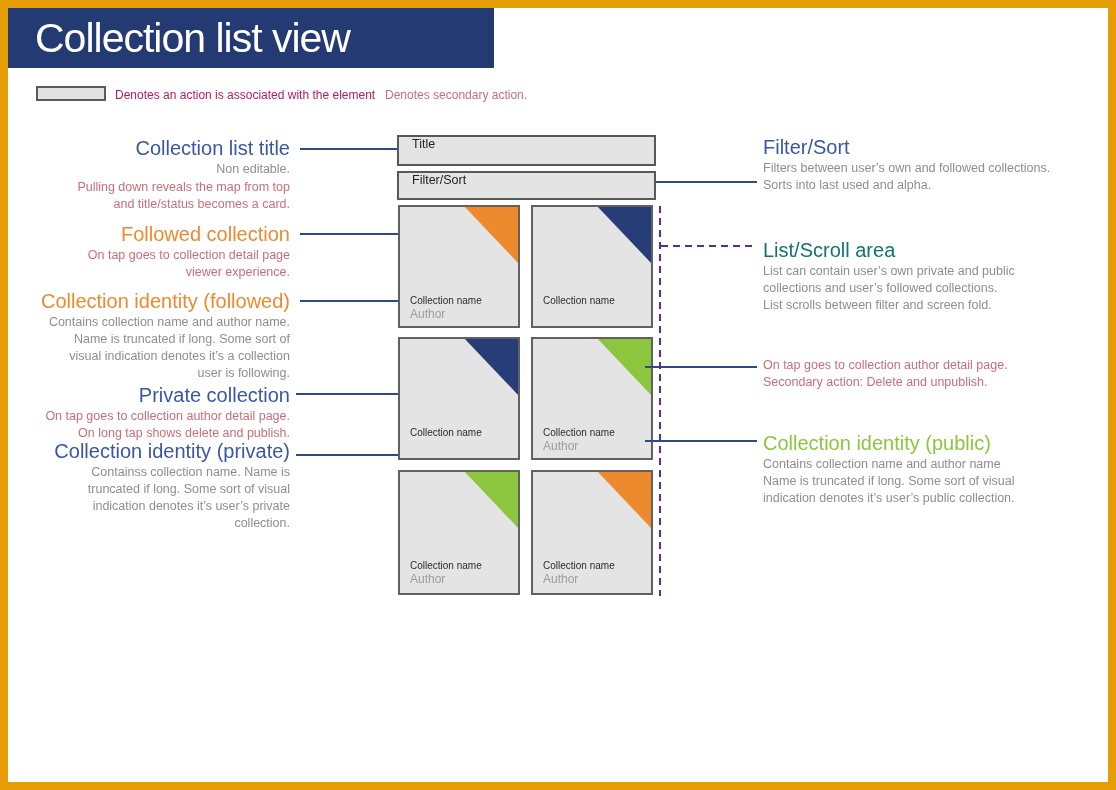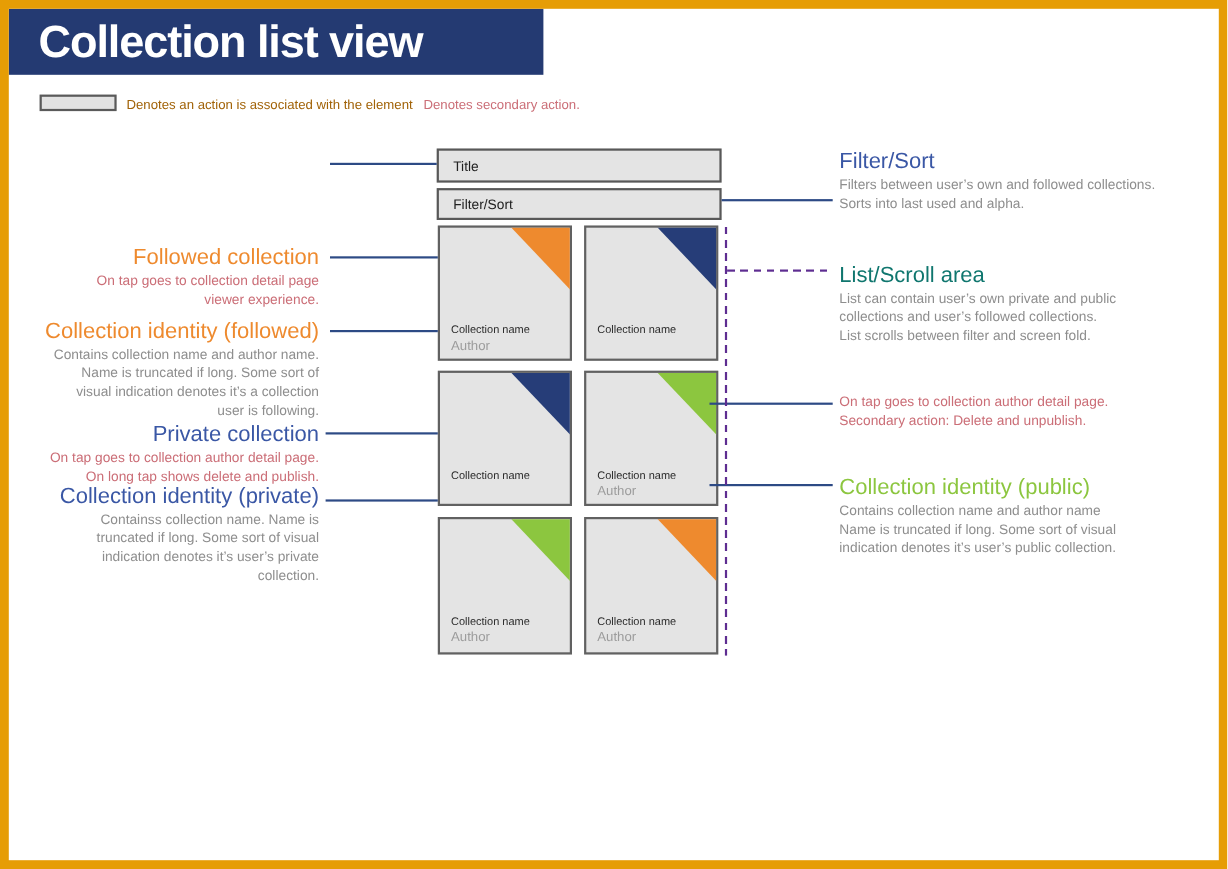--- a/index.html
+++ b/index.html
@@ -8,43 +8,43 @@
     font-family:"Liberation Sans", sans-serif;overflow:hidden;
   }
   .frame{position:absolute;inset:0;border:8px solid #e69d05;pointer-events:none;z-index:50;}
 
   
   #header{
     position:absolute;left:8px;top:8px;width:486px;height:60px;
     background:#243a72;color:#ffffff;display:flex;align-items:center;
     padding-left:27px;box-sizing:border-box;
   }
-  #header h1{margin:0;font-size:41px;font-weight:700;letter-spacing:-1px;text-align:center;}
+  #header h1{margin:0;font-size:41px;font-weight:400;letter-spacing:-1px;text-align:center;}
 
   
   #legendSwatch{position:absolute;left:36px;top:86px;width:70px;height:15px;
     background:#e2e2e2;border:2px solid #5a5a5a;box-sizing:border-box;}
   .legend-text{position:absolute;top:88px;font-size:12px;}
-  #legendAction{left:115px;color:#a16207;}
+  #legendAction{left:115px;color:#be185d;}
   #legendSecondary{left:385px;color:#cb6e77;}
 
   
   .ann{position:absolute;}
   .ann .heading{font-size:20px;line-height:24px;font-weight:400;}
   .ann .note{font-size:12.5px;line-height:17px;white-space:pre-line;margin-top:1px;}
   .ann-left{left:0;width:290px;text-align:right;}
   .ann-right{left:763px;width:348px;text-align:left;}
   #annL0{top:136px}#annL1{top:222px}#annL2{top:289px}#annL3{top:383px}#annL4{top:439px}
   #annR0{top:135px}#annR1{top:238px}#annR2{top:356px}#annR3{top:431px}
   .h-blue{color:#3a57a5}.h-orange{color:#ee8a2e}.h-green{color:#8cc63f}.h-purple{color:#0f766e}
   .tone-gray{color:#8e8e8e}.tone-pink{color:#cb6e77}
 
   
   .bar{position:absolute;background:#e4e4e4;border:2px solid #585858;box-sizing:border-box;
-    display:flex;align-items:center;padding-left:13px;font-size:12.5px;color:#222;}
+    display:flex;padding-left:13px;font-size:12.5px;color:#222;}
   #titleBar{left:397px;top:135px;width:259px;height:31px;}
   #filterBar{left:397px;top:171px;width:259px;height:29px;}
 
   
   .card{position:absolute;width:122px;background:#e4e4e4;border:2px solid #616161;
     box-sizing:border-box;overflow:hidden;}
   #card0{left:398px;top:205px;height:123px}
   #card1{left:531px;top:205px;height:123px}
   #card2{left:398px;top:337px;height:123px}
   #card3{left:531px;top:337px;height:123px}
@@ -80,20 +80,26 @@
   <div class="frame"></div>
 
   <div id="header">
     <h1>Collection list view</h1>
   </div>
 
   <div id="legendSwatch"></div>
   <div id="legendAction" class="legend-text">Denotes an action is associated with the element</div>
   <div id="legendSecondary" class="legend-text">Denotes secondary action.</div>
 
+  <div id="annL0" class="ann ann-left">
+    <div class="heading h-blue">Collection list title</div>
+    <div class="note tone-gray">Non editable.</div>
+    <div class="note tone-pink">Pulling down reveals the map from top
+and title/status becomes a card.</div>
+  </div>
   <div id="annL1" class="ann ann-left">
     <div class="heading h-orange">Followed collection</div>
     <div class="note tone-pink">On tap goes to collection detail page
 viewer experience.</div>
   </div>
   <div id="annL2" class="ann ann-left">
     <div class="heading h-orange">Collection identity (followed)</div>
     <div class="note tone-gray">Contains collection name and author name.
 Name is truncated if long. Some sort of
 visual indication denotes it’s a collection

